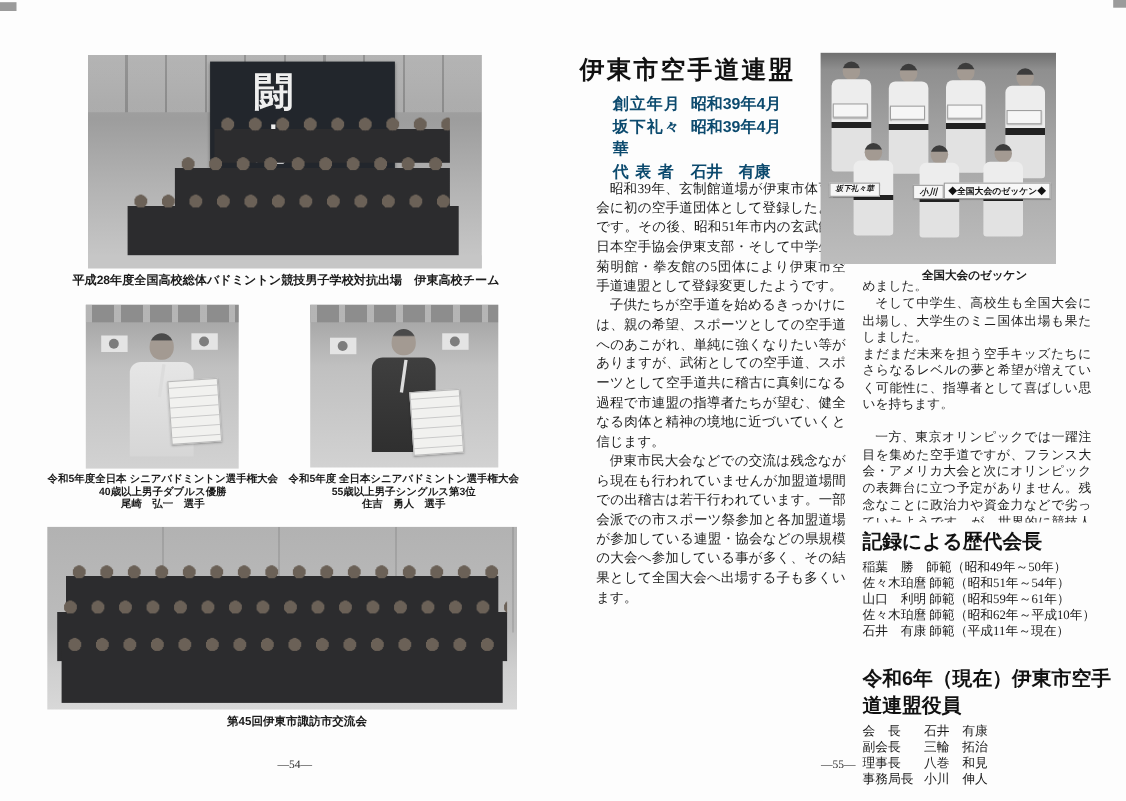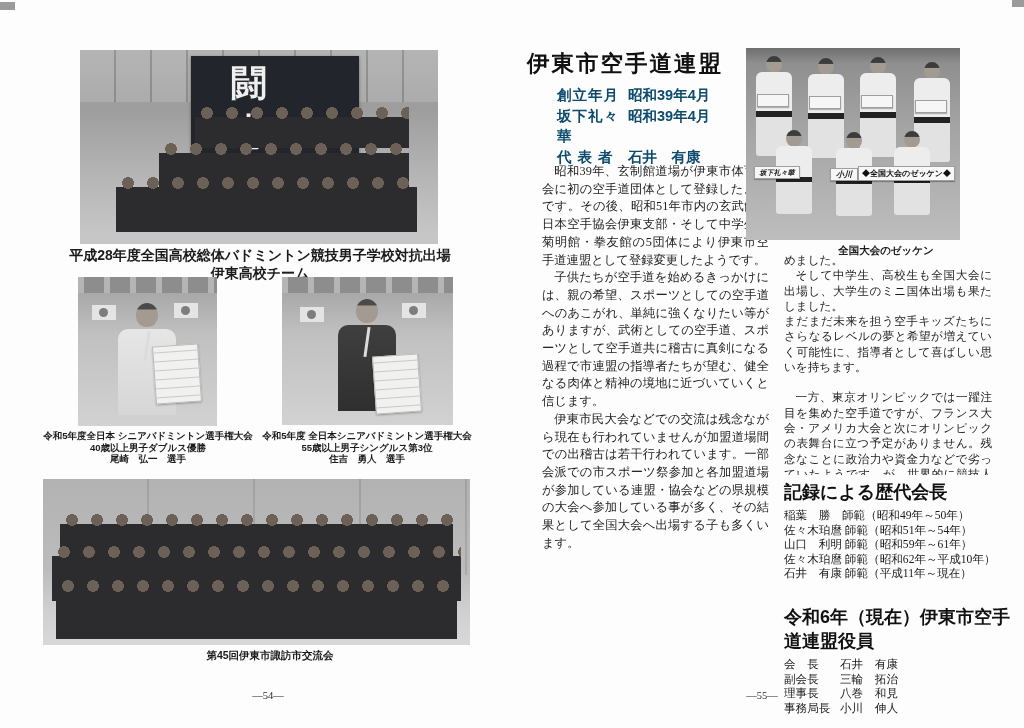--- a/index.html
+++ b/index.html
@@ -70,21 +70,21 @@
        font-family:"Liberation Sans",sans-serif;color:#1a1a1a;text-align:center;overflow:hidden;}
   .bib-blank{width:30px;height:11px;}
   .bib-name{font-size:7px;line-height:11px;font-weight:bold;}
   .zekken-label{position:absolute;background:#f8f8f8;border:1px solid #9f9f9f;color:#111;
        font-family:"Liberation Sans",sans-serif;font-size:8px;font-weight:bold;line-height:13px;
        padding:0 3px;box-shadow:0 1px 1px rgba(0,0,0,.3);white-space:nowrap;}
 
   
   .caption{position:absolute;font-family:"Liberation Sans",sans-serif;font-weight:bold;
            color:#1b1b1b;text-align:center;}
-  .cap1{left:60px;top:247px;width:400px;font-size:14px;}
+  .cap1{left:60px;top:247px;width:400px;font-size:11px;}
   .cap2{left:40px;top:430px;width:216px;font-size:9.5px;line-height:11.5px;}
   .cap3{left:262px;top:430px;width:210px;font-size:9.5px;line-height:11.5px;}
   .cap4{left:70px;top:649px;width:400px;font-size:10.5px;}
   .cap5{left:779px;top:244px;width:214px;font-size:10.5px;}
   .pageno{position:absolute;width:176px;text-align:center;font-size:10.5px;color:#2a2a2a;}
   .pageno-left{left:180px;top:690px;}
   .pageno-right{left:674px;top:690px;}
 
   
   .title{position:absolute;left:527px;top:48px;margin:0;font-family:"Liberation Sans",sans-serif;

